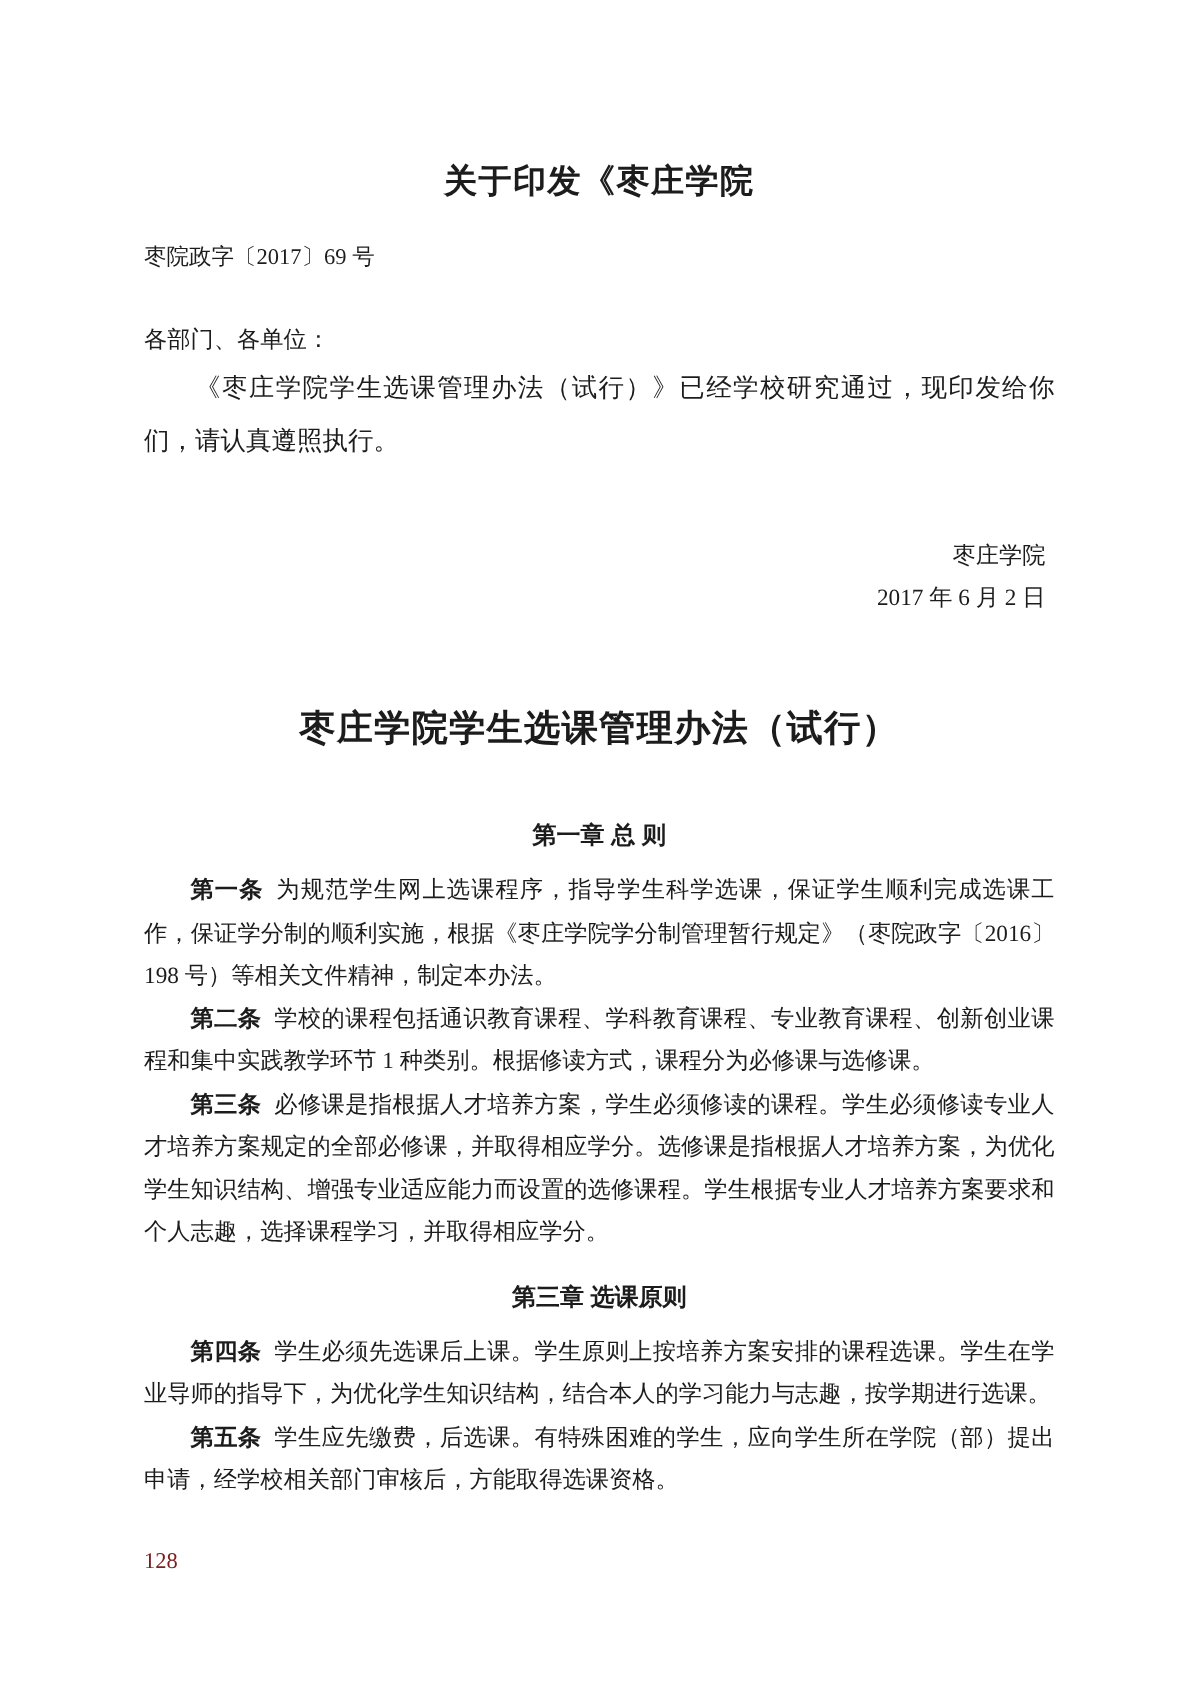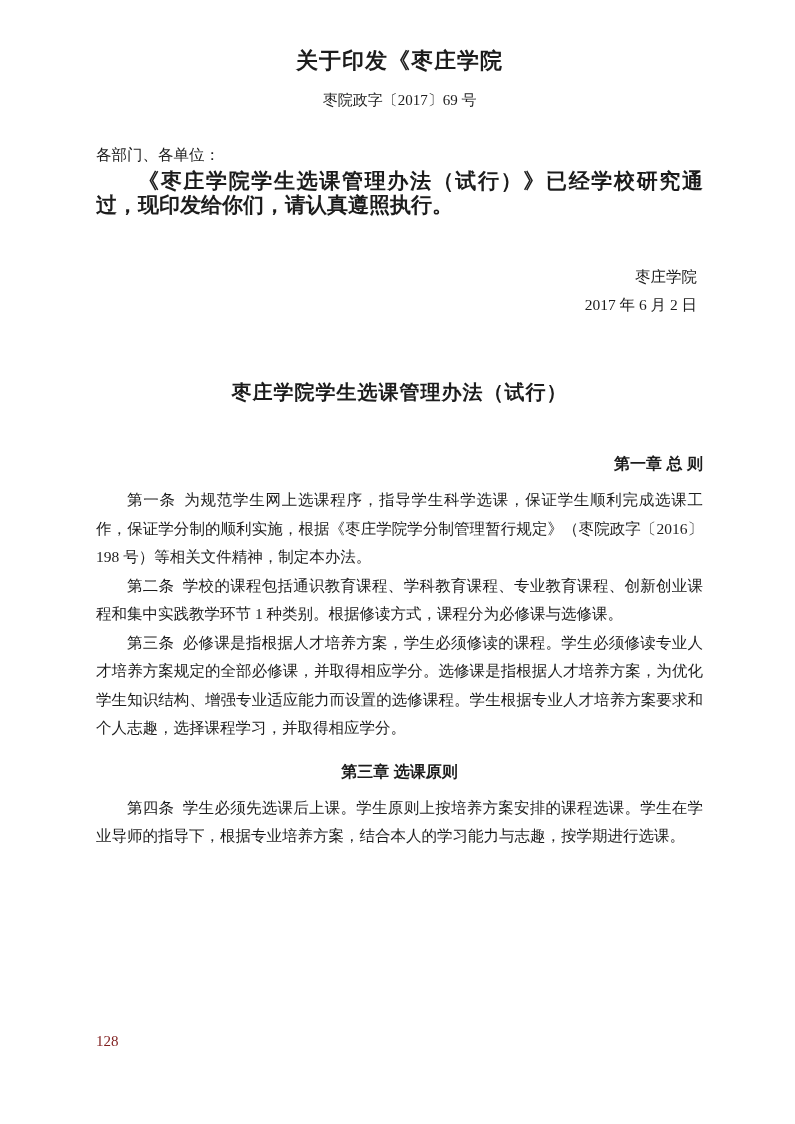--- a/index.html
+++ b/index.html
@@ -14,86 +14,84 @@
     margin: 0 auto;
     background: #ffffff;
     color: #1c1c1c;
     font-family: "Liberation Serif", "DejaVu Serif", serif;
     overflow: hidden;
     box-sizing: border-box;
     padding: 0 92px 0 96px;
   }
   .notice-title {
     margin: 0;
-    padding-top: 42px;
+    padding-top: 102px;
     text-align: center;
     font-family: "Liberation Serif", "DejaVu Serif", serif;
     font-weight: bold;
     font-size: 22px;
     line-height: 37px;
     letter-spacing: 1px;
   }
   .notice-title .line { display: block; }
   .doc-number {
-    margin-top: 10px;
-    text-align: center;
+    margin-top: 22px;
+    text-align: left;
     font-size: 15px;
     line-height: 22px;
   }
   .salutation {
     margin: 30px 0 0 0;
     font-size: 15.5px;
     line-height: 28px;
   }
   .notice-body {
     margin: 0;
-    font-size: 21px;
-    line-height: 24px;
+    font-size: 17px;
+    line-height: 35px;
     text-indent: 2em;
     text-align: justify;
-    font-weight: bold;
   }
   .signature {
     margin: 46px 6px 0 auto;
     width: fit-content;
     text-align: right;
     font-size: 15.5px;
     line-height: 28px;
   }
   .reg-title {
     margin: 58px 0 0 0;
     text-align: center;
     font-family: "Liberation Sans", "DejaVu Sans", sans-serif;
     font-weight: bold;
-    font-size: 20px;
+    font-size: 24px;
     line-height: 30px;
     letter-spacing: 1px;
   }
   .chapter {
     margin: 16px 0 9px 0;
     text-align: center;
     font-family: "Liberation Sans", "DejaVu Sans", sans-serif;
     font-weight: bold;
     font-size: 16px;
     line-height: 26px;
   }
   .chapter.first {
     margin-top: 44px;
-    text-align: right;
   }
   .article {
     margin: 0;
     font-size: 15.5px;
     line-height: 28.5px;
     text-indent: 2em;
     text-align: justify;
   }
   .article .alabel {
     font-family: "Liberation Sans", "DejaVu Sans", sans-serif;
-    font-weight: normal;
+    font-weight: bold;
     margin-right: 0.55em;
   }
   .page-number {
     position: absolute;
     left: 96px;
     bottom: 74px;
     font-size: 15px;
     color: #7f1d1d;
   }
 </style>
@@ -130,20 +128,23 @@
     <span class="alabel">第二条</span><span class="atext">学校的课程包括通识教育课程、学科教育课程、专业教育课程、创新创业课程和集中实践教学环节 1 种类别。根据修读方式，课程分为必修课与选修课。</span>
   </p>
 
   <p class="article">
     <span class="alabel">第三条</span><span class="atext">必修课是指根据人才培养方案，学生必须修读的课程。学生必须修读专业人才培养方案规定的全部必修课，并取得相应学分。选修课是指根据人才培养方案，为优化学生知识结构、增强专业适应能力而设置的选修课程。学生根据专业人才培养方案要求和个人志趣，选择课程学习，并取得相应学分。</span>
   </p>
 
   <h3 class="chapter">第三章 选课原则</h3>
 
   <p class="article">
-    <span class="alabel">第四条</span><span class="atext">学生必须先选课后上课。学生原则上按培养方案安排的课程选课。学生在学业导师的指导下，根据专业培养方案，结合本人的学习能力与志趣，按学期进行选课。</span>
+    <span class="alabel">第四条</span><span class="atext">学生必须先选课后上课。学生原则上按培养方案安排的课程选课。学生在学业导师的指导下，为优化学生知识结构，结合本人的学习能力与志趣，按学期进行选课。</span>
   </p>
 
+  <p class="article">
+    <span class="alabel">第五条</span><span class="atext">学生应先缴费，后选课。有特殊困难的学生，应向学生所在学院（部）提出申请，经学校相关部门审核后，方能取得选课资格。</span>
+  </p>
 
 
   <div class="page-number">128</div>
 
 </div>
 
 </body></html>

